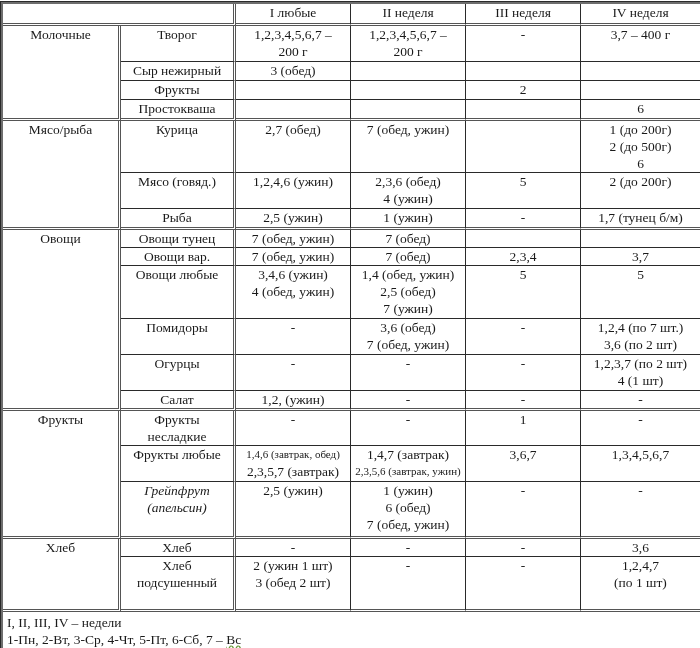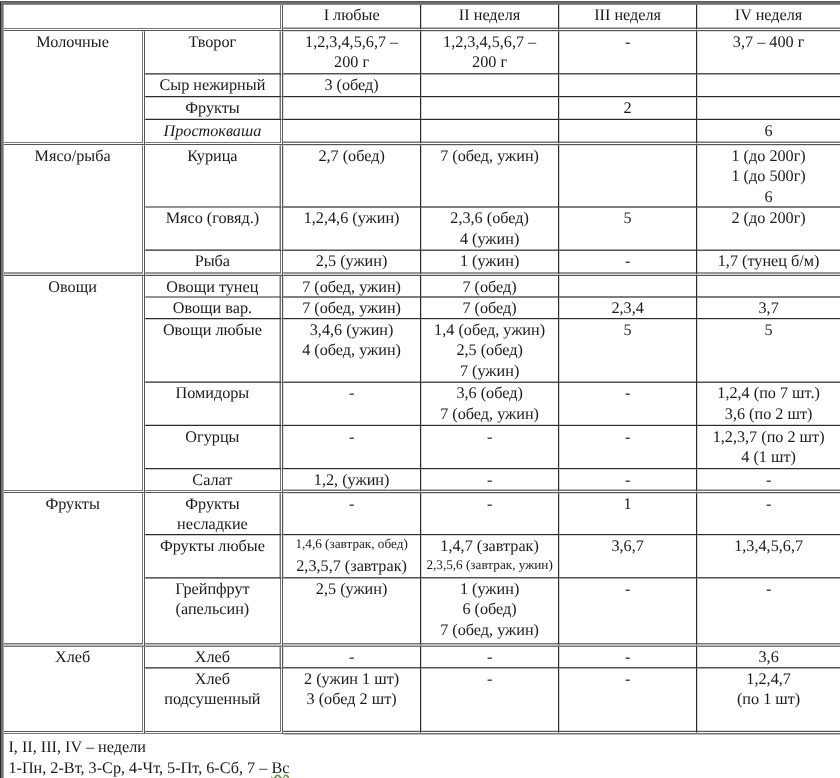--- a/index.html
+++ b/index.html
@@ -79,21 +79,21 @@
             <span class="line">Фрукты</span>
           </td>
           <td class="" style="height: 18px;"></td>
           <td class="" style="height: 18px;"></td>
           <td class="" style="height: 18px;">
             <span class="line">2</span>
           </td>
           <td class="" style="height: 18px;"></td>
         </tr>
         <tr>
-          <td class="itemcell grp" style="height: 18px; font-style: italic;">
+          <td class="itemcell grp" style="height: 18px;">
             <span class="line">Простокваша</span>
           </td>
           <td class="grp" style="height: 18px;"></td>
           <td class="grp" style="height: 18px;"></td>
           <td class="grp" style="height: 18px;"></td>
           <td class="grp" style="height: 18px;">
             <span class="line">6</span>
           </td>
         </tr>
         <tr>
@@ -103,21 +103,21 @@
           </td>
           <td class="" style="height: 51px;">
             <span class="line">2,7 (обед)</span>
           </td>
           <td class="" style="height: 51px;">
             <span class="line">7 (обед, ужин)</span>
           </td>
           <td class="" style="height: 51px;"></td>
           <td class="" style="height: 51px;">
             <span class="line">1 (до 200г)</span>
-            <span class="line">1 (до 500г)</span>
+            <span class="line">2 (до 500г)</span>
             <span class="line">6</span>
           </td>
         </tr>
         <tr>
           <td class="itemcell" style="height: 35px;">
             <span class="line">Мясо (говяд.)</span>
           </td>
           <td class="" style="height: 35px;">
             <span class="line">1,2,4,6 (ужин)</span>
           </td>
@@ -286,21 +286,21 @@
             <span class="line small">2,3,5,6 (завтрак, ужин)</span>
           </td>
           <td class="" style="height: 35px;">
             <span class="line">3,6,7</span>
           </td>
           <td class="" style="height: 35px;">
             <span class="line">1,3,4,5,6,7</span>
           </td>
         </tr>
         <tr>
-          <td class="itemcell grp" style="height: 54px;">
+          <td class="itemcell grp" style="height: 54px; font-style: italic;">
             <span class="line">Грейпфрут</span>
             <span class="line">(апельсин)</span>
           </td>
           <td class="grp" style="height: 54px;">
             <span class="line">2,5 (ужин)</span>
           </td>
           <td class="grp" style="height: 54px;">
             <span class="line">1 (ужин)</span>
             <span class="line">6 (обед)</span>
             <span class="line">7 (обед, ужин)</span>

